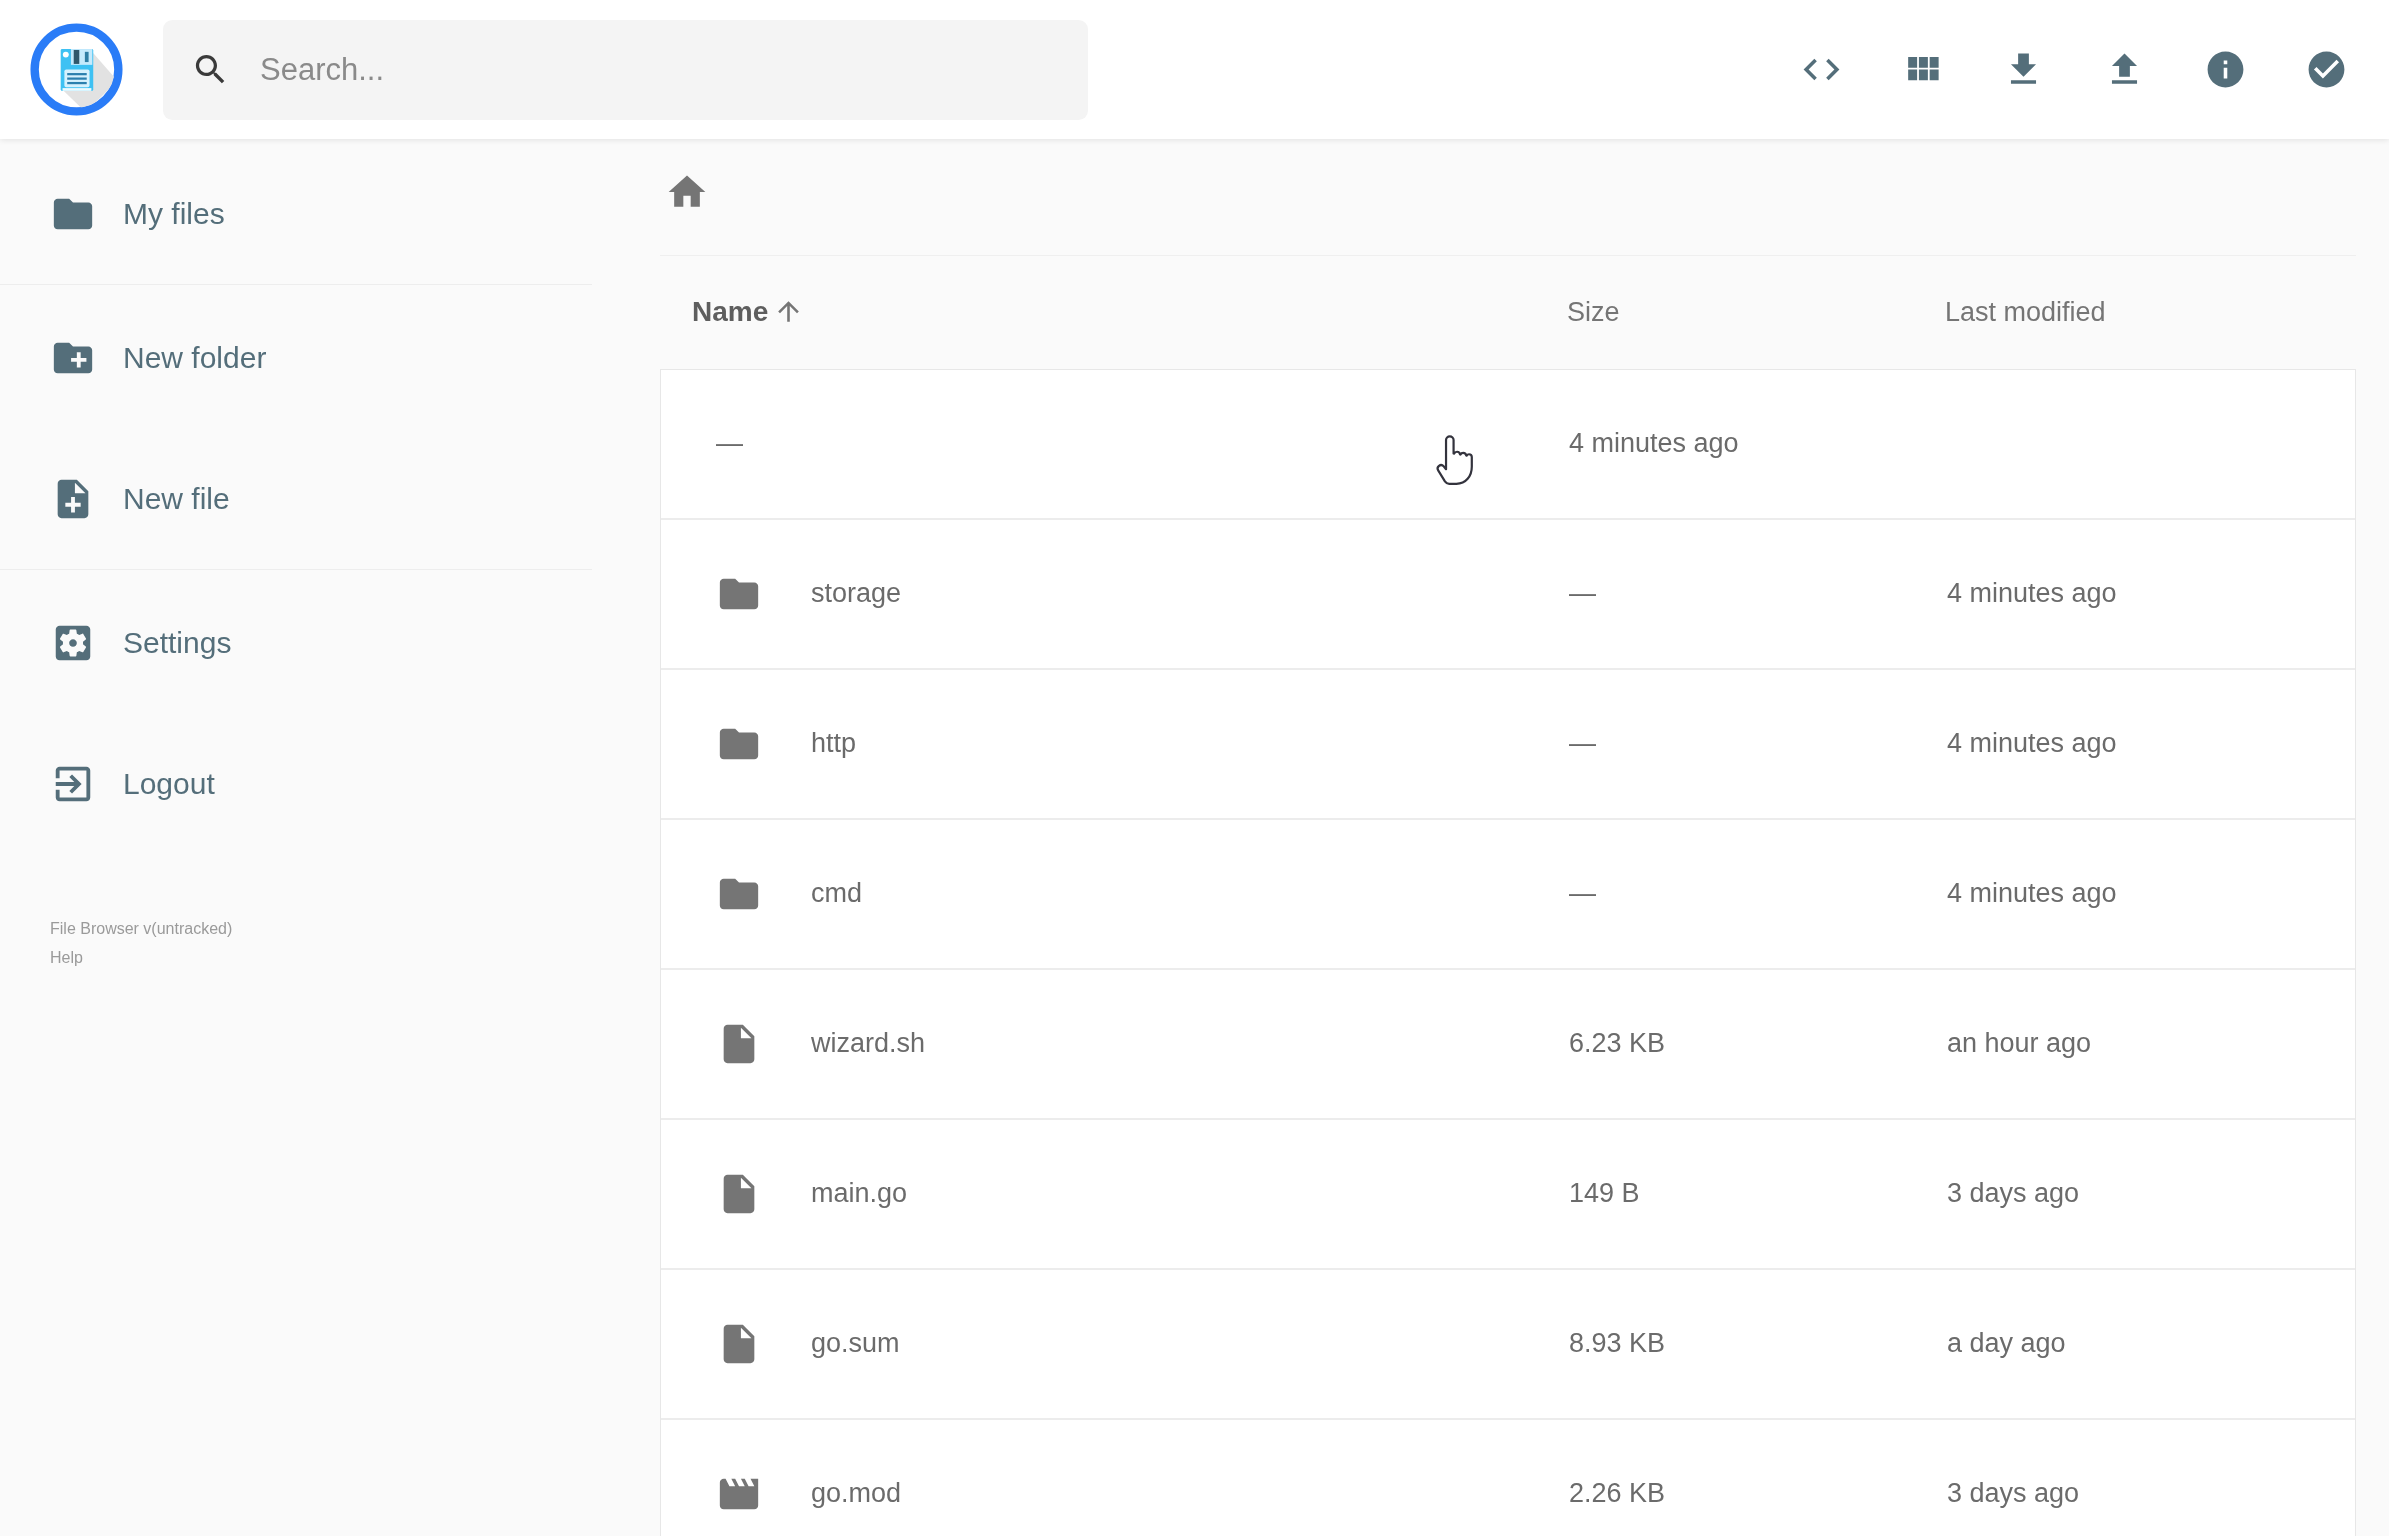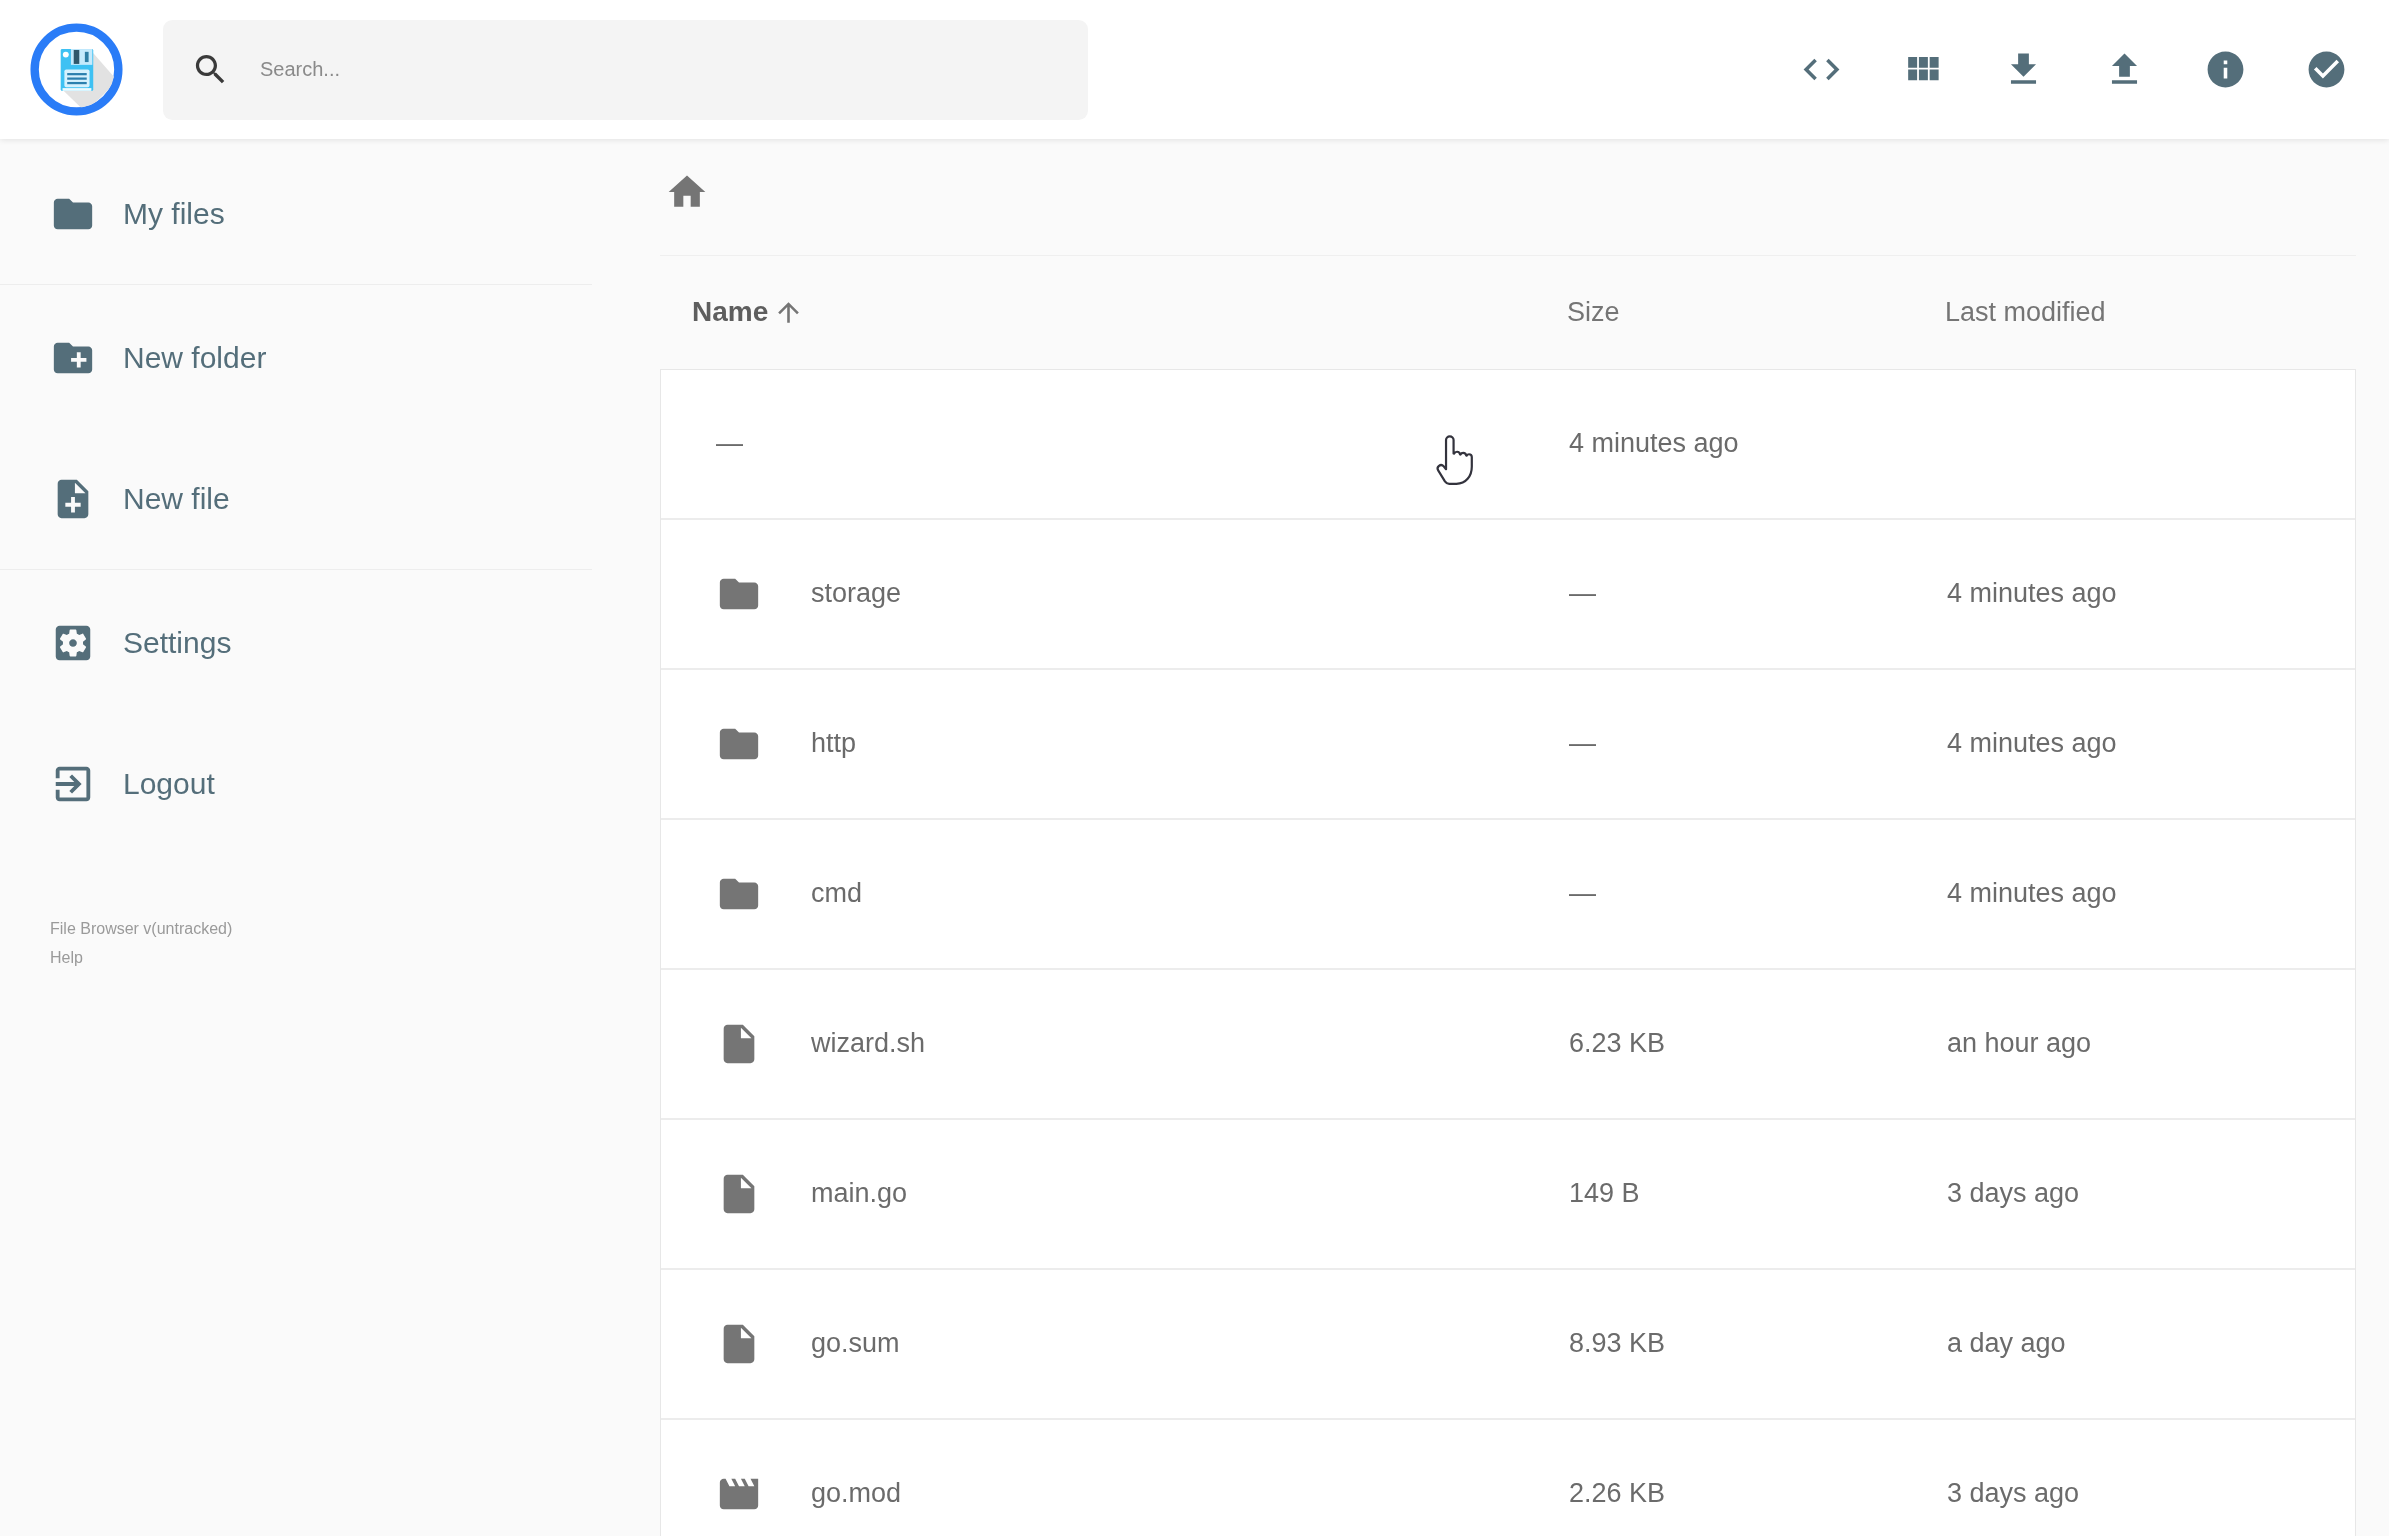--- a/index.html
+++ b/index.html
@@ -18,21 +18,21 @@
   .logo{width:93px;height:93px;margin-left:30px;cursor:pointer;flex:none}
   .searchbar{
     margin-left:40px;width:925px;height:100px;background:#f4f4f4;
     border-radius:9.3px;display:flex;align-items:center;
     padding:0 28px;box-sizing:border-box;cursor:text;
   }
   .search-glyph{width:39px;height:39px;color:#3a3a3a;flex:none}
   .searchbar input{
     border:none;background:transparent;outline:none;
     font-family:"Liberation Sans",sans-serif;
-    font-size:20px;color:#444;margin-left:28px;flex:1;min-width:0;
+    font-size:31px;color:#444;margin-left:28px;flex:1;min-width:0;
   }
   .searchbar input::placeholder{color:#8a8a8a;opacity:1}
   .actions{margin-left:auto;margin-right:41px;display:flex;align-items:center;gap:58px}
   .action-btn{
     width:43px;height:43px;color:#546e7a;background:none;border:none;
     padding:0;cursor:pointer;display:block;
   }
   .action-btn svg{display:block;width:100%;height:100%}
   
   .page-body{display:flex;height:1230px}
@@ -54,21 +54,21 @@
   .home-btn{
     width:44px;height:44px;color:#757575;margin-left:4.6px;background:none;
     border:none;padding:0;cursor:pointer;display:block;
   }
   .home-btn svg{display:block;width:100%;height:100%}
   .bc-divider{border:none;border-top:1.9px solid #efefef;margin:41px 0 0}
   .cols{
     height:113px;display:grid;grid-template-columns:875px 378px 1fr;
     align-items:center;padding-left:32px;color:#757575;font-size:27px;
   }
-  .col-name-wrap{display:flex;align-items:flex-end;gap:5px;cursor:pointer}
+  .col-name-wrap{display:flex;align-items:flex-start;gap:5px;cursor:pointer}
   .col-name{font-weight:bold;color:#5e5e5e;font-size:28px}
   .sort-icon{width:31px;height:31px;color:#757575}
   .sort-icon svg{display:block;width:100%;height:100%}
   .col-sortable{cursor:pointer}
   .listing{border:1.9px solid #e7e7e7;background:#ffffff}
   .row{
     height:148px;display:grid;grid-template-columns:853px 378px 1fr;
     align-items:center;padding-left:55px;cursor:pointer;background:#fff;
   }
   .row + .row{border-top:2.8px solid #ececec}

